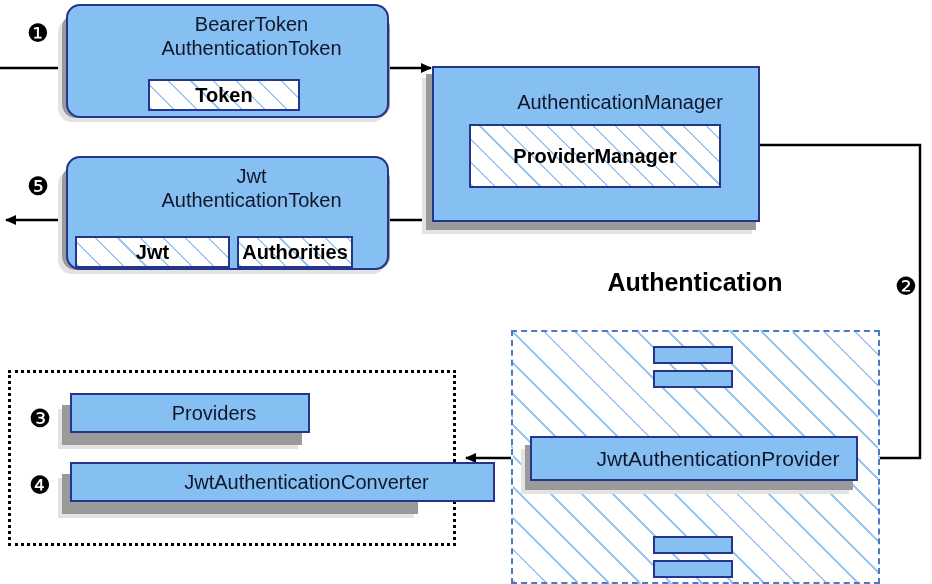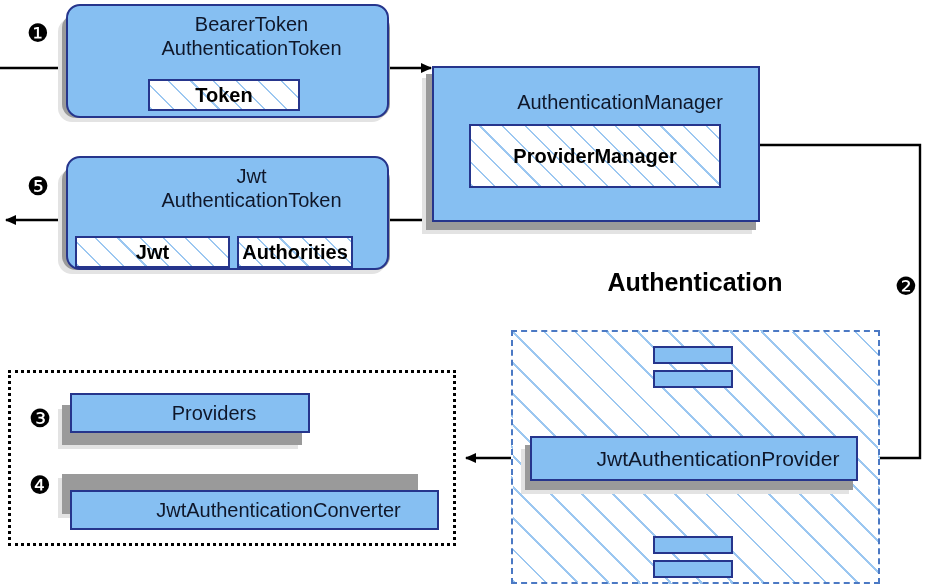--- a/index.html
+++ b/index.html
@@ -221,21 +221,21 @@
   <div class="dotted-region" style="left:8px; top:370px; width:448px; height:176px;"></div>
 
   <div class="shadow-far" style="left:58px; top:409px; width:240px; height:40px;"></div>
   <div class="shadow-near" style="left:62px; top:405px; width:240px; height:40px;"></div>
   <div class="node t20" style="left:70px; top:393px; width:240px; height:40px;">
     <span>Providers</span>
   </div>
 
   <div class="shadow-far" style="left:58px; top:478px; width:356px; height:40px;"></div>
   <div class="shadow-near" style="left:62px; top:474px; width:356px; height:40px;"></div>
-  <div class="node t20" style="left:70px; top:490px; width:369px; height:40px;">
+  <div class="node t20" style="left:70px; top:462px; width:425px; height:40px;">
     <span>JwtAuthenticationConverter</span>
   </div>
 
   <div class="badge" style="left:26px; top:22px;">❶</div>
   <div class="badge" style="left:894px; top:275px;">❷</div>
   <div class="badge" style="left:28px; top:407px;">❸</div>
   <div class="badge" style="left:28px; top:474px;">❹</div>
   <div class="badge" style="left:26px; top:175px;">❺</div>
 
 </div>

